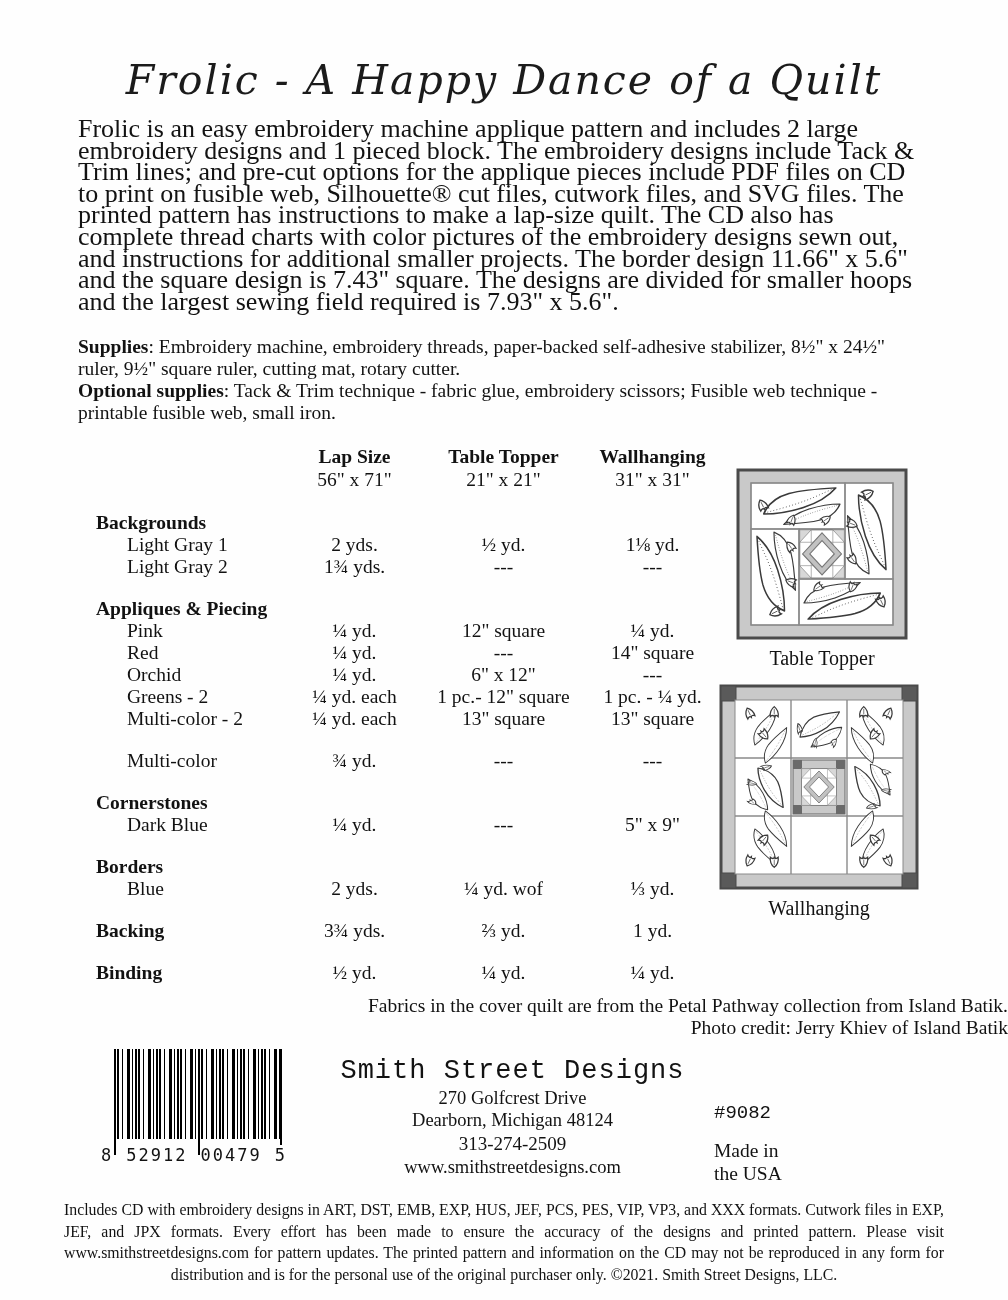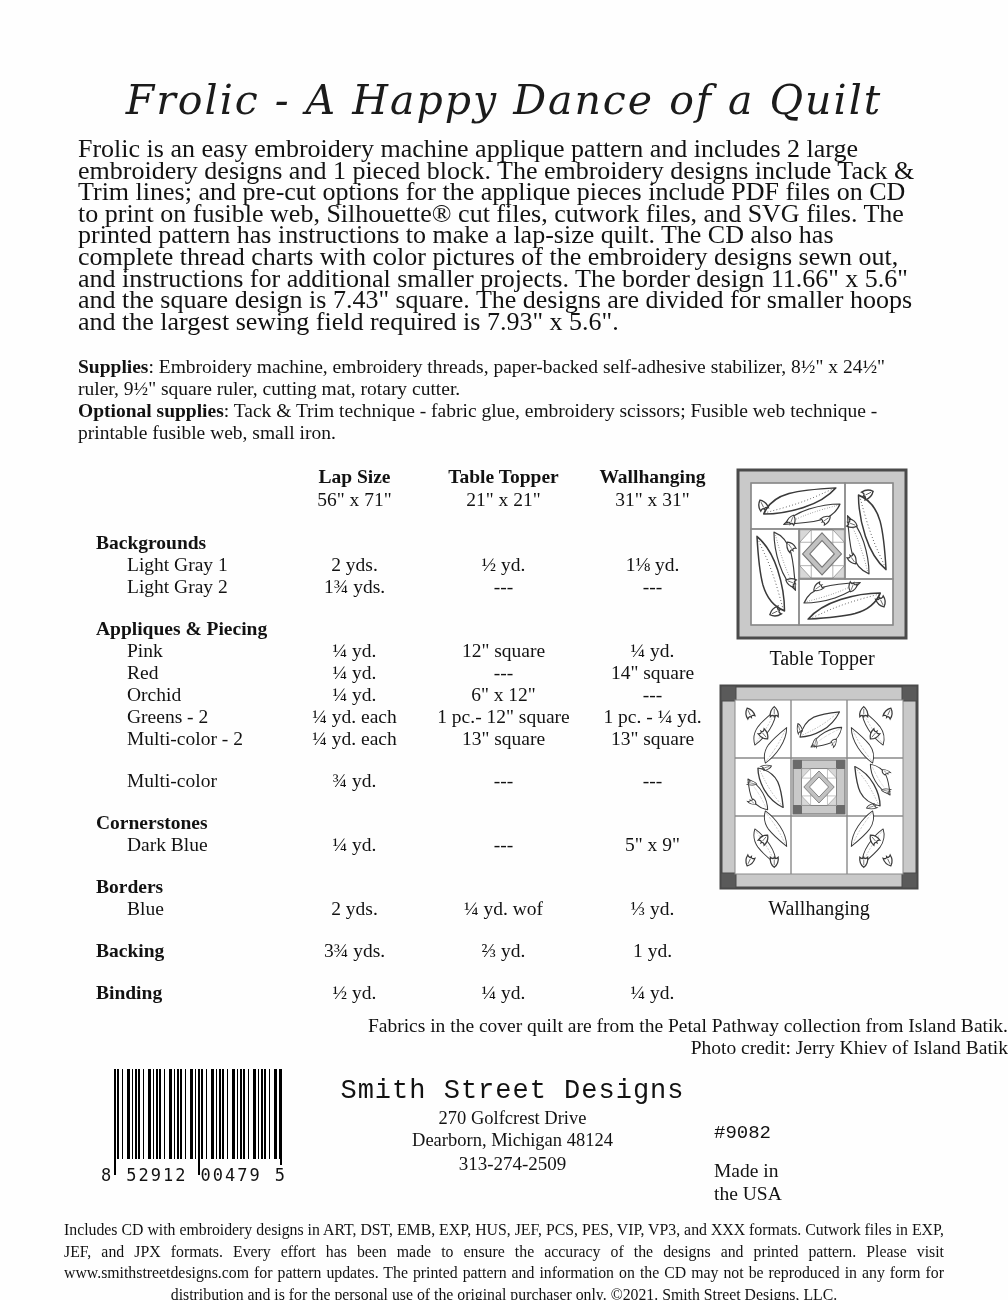--- a/index.html
+++ b/index.html
@@ -8,21 +8,21 @@
     position:relative;
     width:1008px; height:1300px;
     margin:0 auto;
     background:#fefefe;
     color:#121212;
     font-family:"Liberation Serif", serif;
     overflow:hidden;
   }
   
   .title {
-    padding-top:76px;
+    padding-top:56px;
     text-align:center;
     font-family:"DejaVu Serif", serif;
     font-style:italic;
     font-weight:400;
     font-size:41px;
     letter-spacing:2px;
     color:#1b1b1b;
   }
   
   .intro {
@@ -370,20 +370,21 @@
         <span>52912</span>
         <span>00479</span>
         <span>5</span>
       </div>
     </div>
     <div class="publisher">
       <div class="pub-name">Smith Street Designs</div>
       <div class="pub-line">270 Golfcrest Drive</div>
       <div class="pub-line">Dearborn, Michigan 48124</div>
       <div class="pub-phone">313-274-2509</div>
+      <div class="pub-line">www.smithstreetdesigns.com</div>
     </div>
     <div class="rightcol">
       <div class="item-no">#9082</div>
       <div class="made-in">
         <div>Made in</div>
         <div>the USA</div>
       </div>
     </div>
   </div>
 

